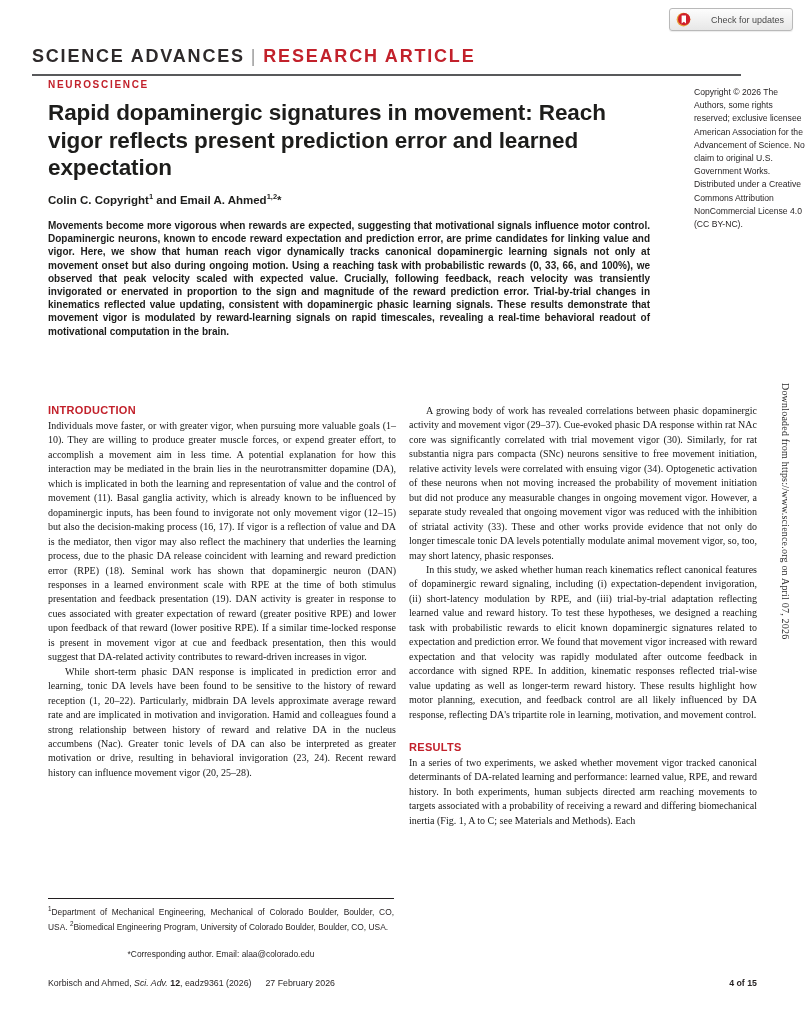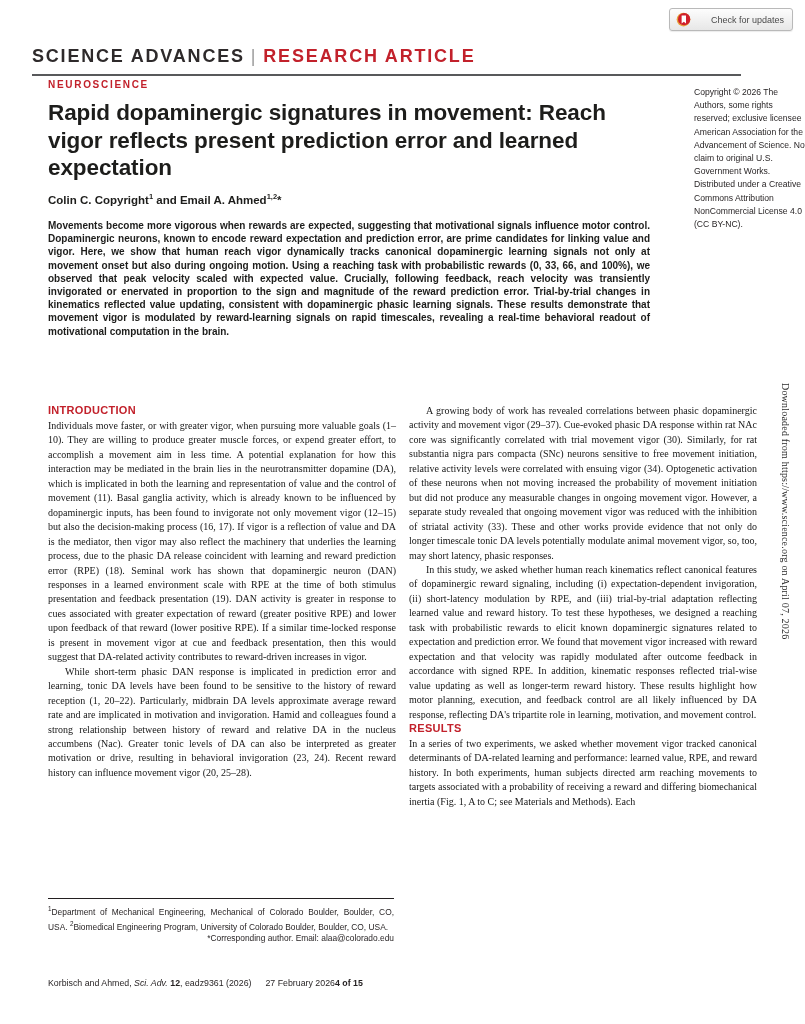--- a/index.html
+++ b/index.html
@@ -35,31 +35,31 @@
   .abstract{position:absolute;top:219px;left:48px;width:602px;font-size:10px;font-weight:bold;
             line-height:13.2px;text-align:justify;color:#1d1d1b;}
 
   
   .main{position:absolute;top:404px;left:48px;width:709px;height:562px;display:flex;gap:13px;}
   .col{width:348px;}
   .sec-heading{margin:0 0 3px 0;font-size:11px;font-weight:bold;color:#c2212b;letter-spacing:.3px;}
   p.body{margin:0;font-family:"Liberation Serif",serif;font-size:10px;line-height:14.45px;
          text-align:justify;color:#161616;}
   p.indent{text-indent:17px;}
-  .results-block{}
+  .results-block{margin-top:19px;}
 
   
   .footnotes{position:absolute;top:898px;left:48px;width:346px;border-top:1px solid #231f20;
              padding-top:4px;font-size:8.4px;line-height:11.4px;color:#231f20;text-align:justify;}
   .footnotes sup{font-size:6.3px;}
-  .fn-corr{margin-top:0;text-align:right;}
+  .fn-corr{margin-top:16px;text-align:center;}
 
   
   .footer{position:absolute;top:978px;left:48px;width:709px;display:flex;
-          justify-content:flex-start;font-size:8.8px;color:#231f20;}
+          justify-content:space-between;font-size:8.8px;color:#231f20;}
   .footer .ital{font-style:italic;}
   .footer .bold{font-weight:bold;}
   .footer .date{margin-left:14px;}
   .footer .pageno{font-weight:bold;}
 
   
   .watermark{position:absolute;top:383px;right:14px;writing-mode:vertical-rl;
              font-family:"Liberation Serif",serif;font-size:10px;color:#2b2b2b;letter-spacing:.2px;}
 </style>
 </head>

